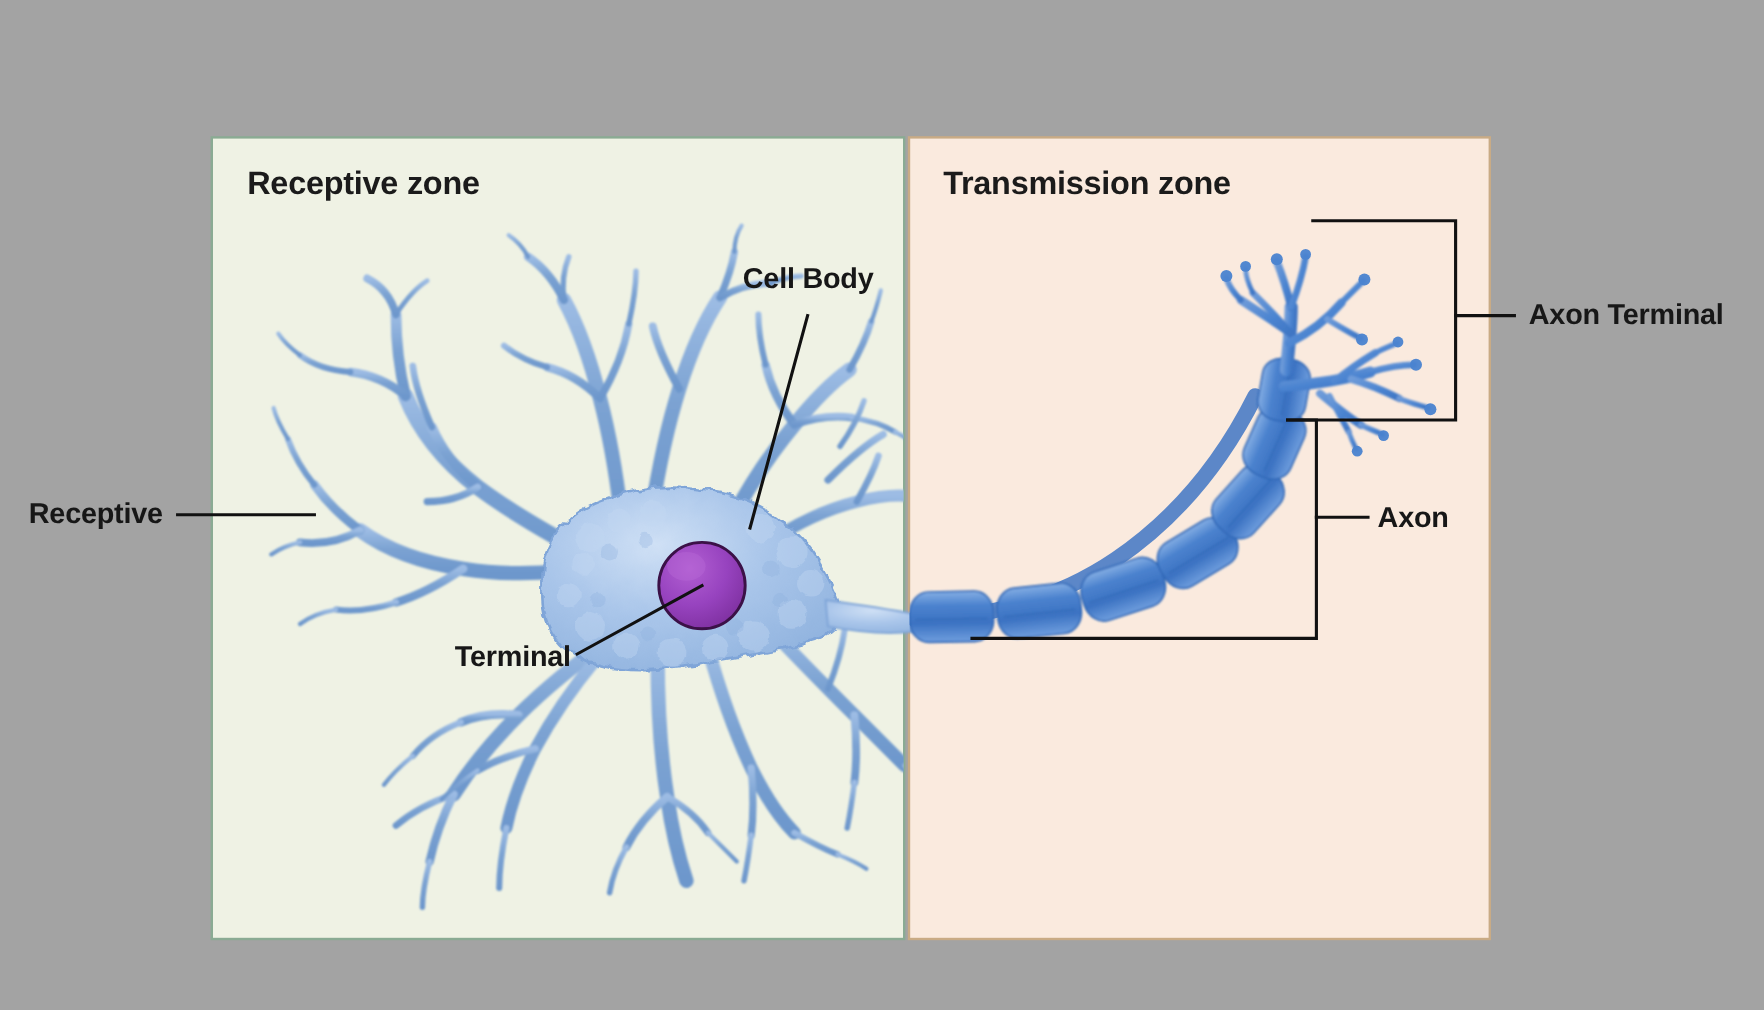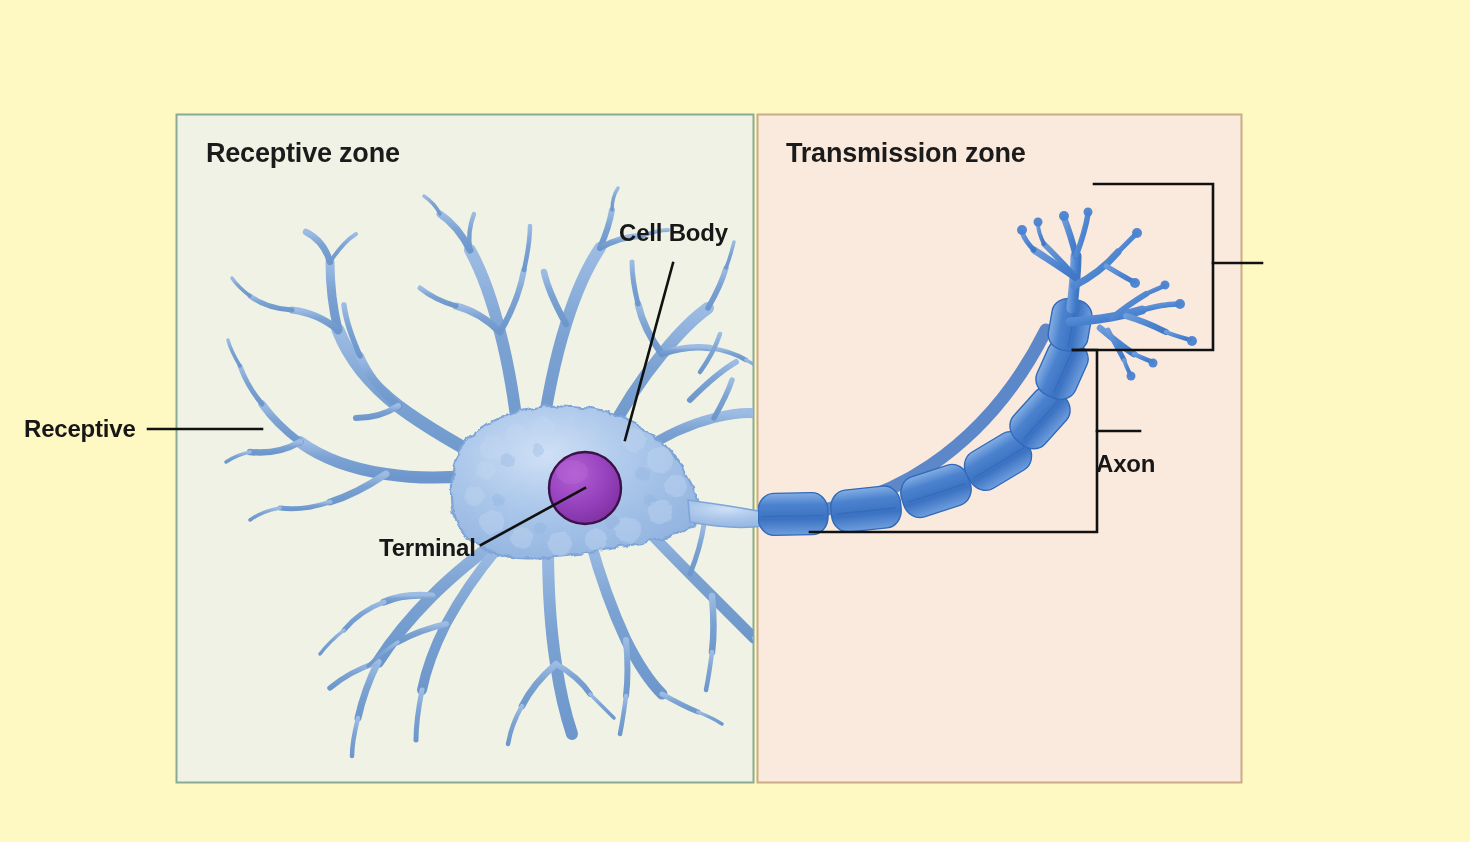--- a/index.html
+++ b/index.html
@@ -12,21 +12,21 @@
     width: 1470px;
     height: 842px;
     font-family: "Liberation Sans", sans-serif;
     overflow: hidden;
     position: relative;
   }
   #stage {
     position: relative;
     width: 1470px;
     height: 842px;
-    background: #fef9c3;
+    background: #a3a3a3;
   }
   svg.diagram {
     position: absolute;
     left: 0;
     top: 0;
     width: 1470px;
     height: 842px;
     display: block;
   }
   .zone-title {
@@ -46,21 +46,21 @@
     font-family: "Liberation Sans", sans-serif;
     font-weight: bold;
     font-size: 24px;
     color: #171717;
     white-space: nowrap;
     letter-spacing: -0.2px;
   }
   #label-dendrites { left: 24px; top: 415px; }
   #label-cell-body { left: 619px; top: 219px; }
   #label-nucleus   { left: 379px; top: 534px; }
-  #label-axon      { left: 1096px; top: 418px; margin-top: 32px; }
+  #label-axon      { left: 1148px; top: 418px; }
   #label-axon-terminal { left: 1274px; top: 249px; }
 </style>
 </head>
 <body>
 
 <div id="stage">
 
   <svg class="diagram" viewBox="0 0 1470 842" xmlns="http://www.w3.org/2000/svg">
     <defs>
       <linearGradient id="gradDend" x1="0" y1="0" x2="0" y2="1">
@@ -349,14 +349,15 @@
     </g>
   </svg>
 
   <div class="zone-title" id="zone-title-receptive">Receptive zone</div>
   <div class="zone-title" id="zone-title-transmission">Transmission zone</div>
 
   <div class="callout-label" id="label-dendrites">Receptive</div>
   <div class="callout-label" id="label-cell-body">Cell Body</div>
   <div class="callout-label" id="label-nucleus">Terminal</div>
   <div class="callout-label" id="label-axon">Axon</div>
+  <div class="callout-label" id="label-axon-terminal">Axon Terminal</div>
 
 </div>
 
 </body></html>

